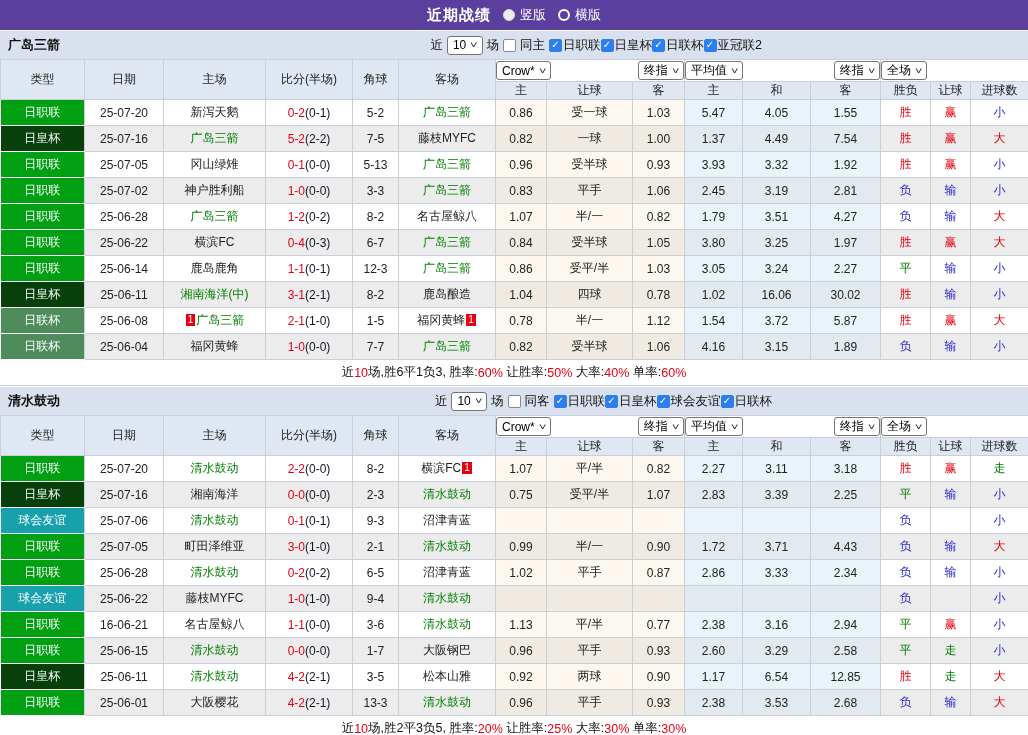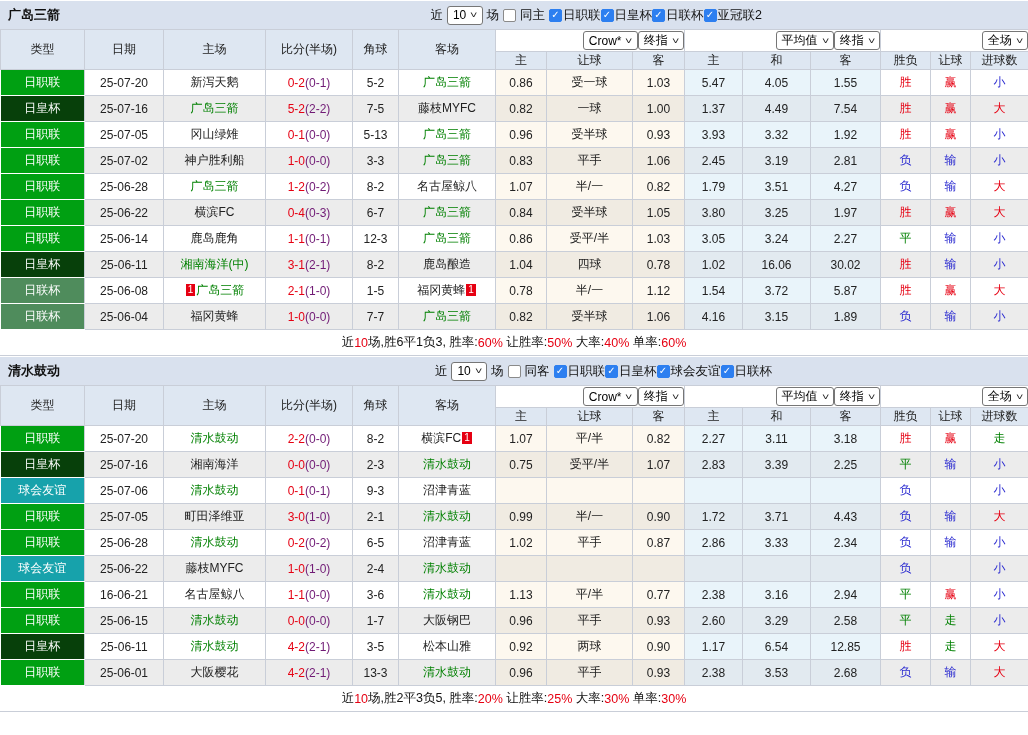--- a/index.html
+++ b/index.html
@@ -26,50 +26,61 @@
   .cb{width:13px;height:13px;box-sizing:border-box;border-radius:2px;display:inline-flex;align-items:center;
       justify-content:center;font-size:10px;line-height:10px;color:#fff;background:#fff;border:1px solid #8a8a8a;cursor:pointer}
   .cb.on{background:var(--checkbox);border-color:var(--checkbox)}
   
   table{border-collapse:collapse;table-layout:fixed;width:1028px;font-size:12px;color:#222}
   thead th{background:var(--header-bg);border:1px solid var(--border);font-weight:normal;color:#222;
            font-size:12px;padding:0}
   thead tr.ra th{height:21px}
   thead tr.rb th{height:17px}
   thead th.ddcell{background:#fff}
-  .ddwrap{display:flex;align-items:center;justify-content:flex-end;}
+  .ddwrap{display:flex;align-items:center;justify-content:space-between;gap:8px}
   tbody td{border:1px solid var(--border);height:25px;text-align:center;padding:0;overflow:hidden;white-space:nowrap}
   tr.even td{background:var(--row-even)}
   td.type{color:#fff;border-top:1px solid #fff;border-bottom:1px solid #fff;border-left:none}
   td.type.jl{background:var(--type-jl)}
   td.type.cup{background:var(--type-cup)}
   td.type.lc{background:var(--type-lc)}
   td.type.fr{background:var(--type-fr)}
   tr.even td.type.jl{background:var(--type-jl)}
   td.odds{background:var(--odds-bg-odd)}
   tr.even td.odds{background:var(--odds-bg-even)}
   td.avg{background:var(--avg-bg-odd)}
   tr.even td.avg{background:var(--avg-bg-even)}
   .tname.focus{color:var(--green)}
   .badge{display:inline-block;background:var(--red);color:#fff;font-size:10px;line-height:12px;
          padding:0 2px;margin:0 1px;vertical-align:1px}
   .sc{color:var(--red)}
-  .half{color:#701a75}
+  .half{color:#0f172a}
   .t-r{color:var(--red)}
   .t-g{color:var(--green)}
   .t-b{color:var(--blue)}
   .summary{height:25px;display:flex;align-items:center;justify-content:center;font-size:12.5px;
            border-bottom:1px solid var(--border);color:#111;white-space:pre}
   .summary .red{color:var(--red)}
 </style>
 </head>
 <body>
 
 <div class="page">
 
+  <div class="titlebar">
+    <span class="t">近期战绩</span>
+    <span class="radio-opt">
+      <span class="radio sel" id="radio-0"></span>
+      <span>竖版</span>
+    </span>
+    <span class="radio-opt">
+      <span class="radio unsel" id="radio-1"></span>
+      <span>横版</span>
+    </span>
+  </div>
 
   <div class="section">
     <div class="sec-header">
       <span class="team">广岛三箭</span>
       <div class="filters">
         <span>近</span>
         <span class="select">
           <span>10</span>
           <span class="arr">˅</span>
         </span>
@@ -530,21 +541,21 @@
             <td class="avg">2.34</td>
             <td class="out t-b">负</td>
             <td class="out t-b">输</td>
             <td class="out t-b">小</td>
           </tr>
           <tr class="even">
             <td class="type fr"><span>球会友谊</span></td>
             <td>25-06-22</td>
             <td><span class="tname">藤枝MYFC</span></td>
             <td><span class="sc">1-0</span><span class="half">(1-0)</span></td>
-            <td>2-4</td>
+            <td>9-4</td>
             <td><span class="tname focus">清水鼓动</span></td>
             <td class="odds"></td>
             <td class="odds"></td>
             <td class="odds"></td>
             <td class="avg"></td>
             <td class="avg"></td>
             <td class="avg"></td>
             <td class="out t-b">负</td>
             <td class="out"></td>
             <td class="out t-b">小</td>

